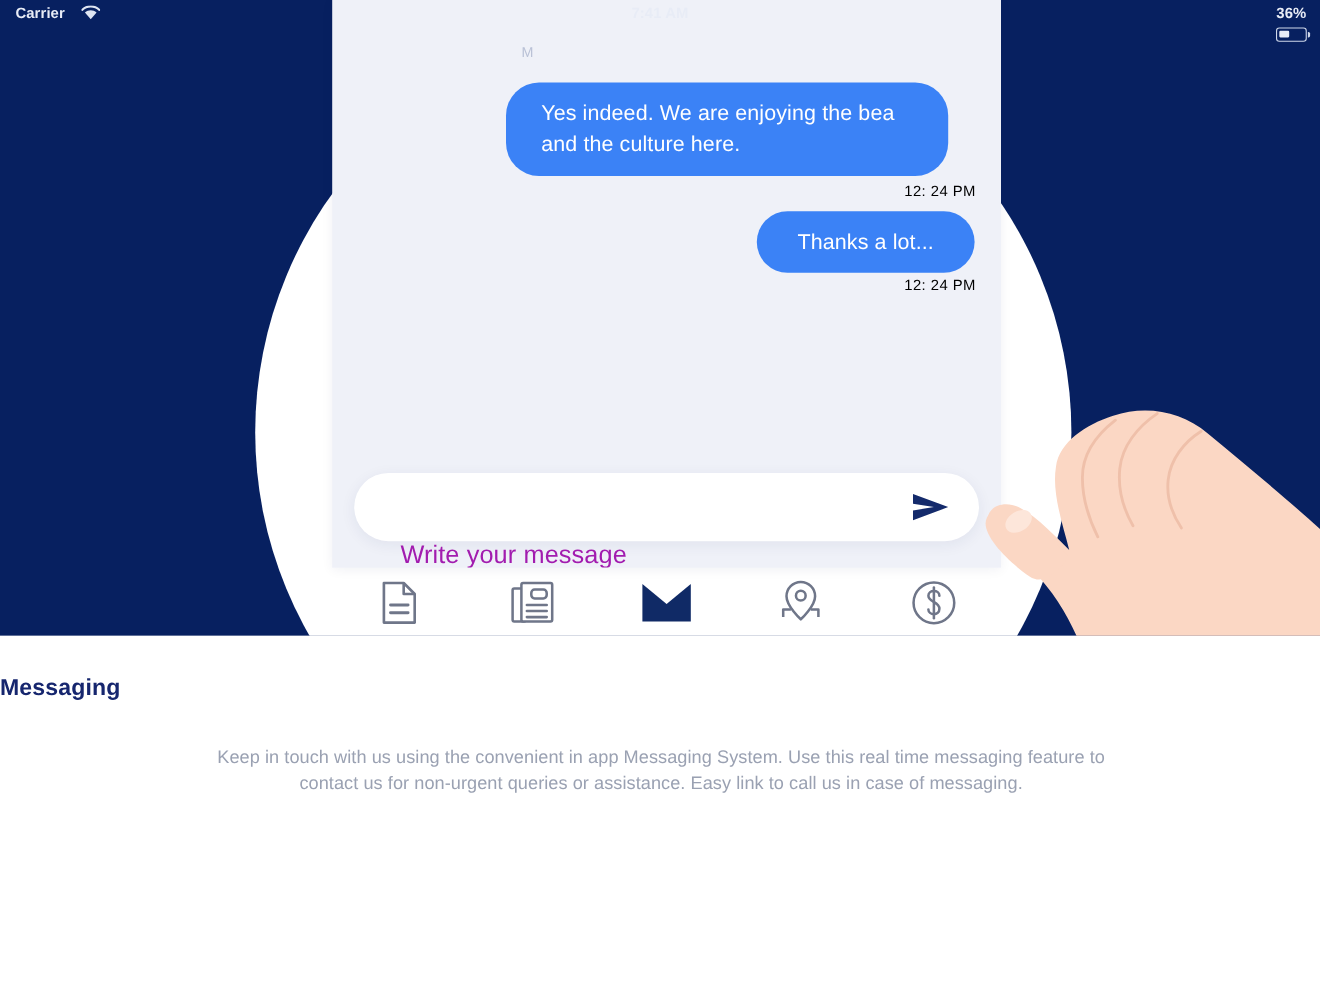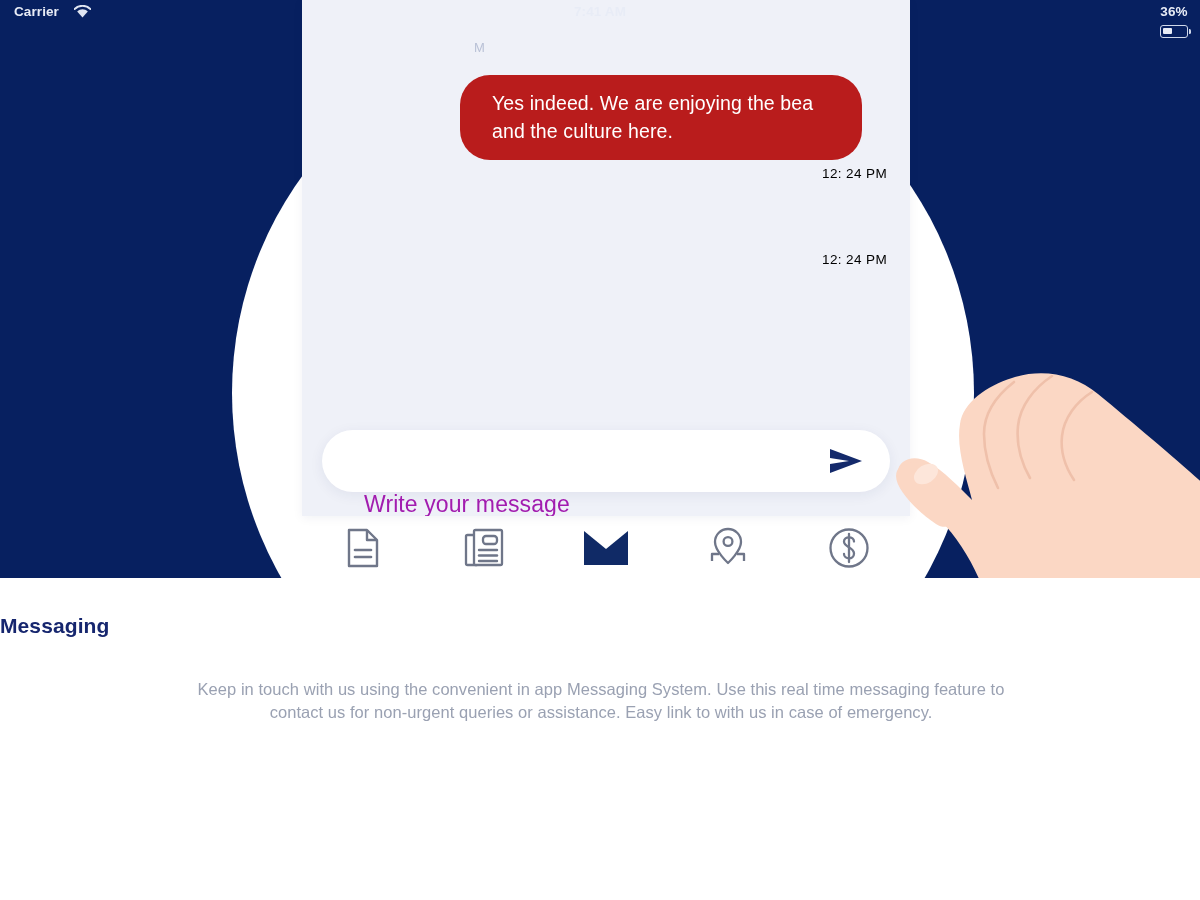--- a/index.html
+++ b/index.html
@@ -132,21 +132,21 @@
 
   .chat {
     position: absolute;
     left: 0; top: 0;
     width: 608px;
     height: 420px;
   }
 
   .bubble {
     position: absolute;
-    background: #b91c1c;
+    background: #3b82f6;
     color: #ffffff;
     font-size: 19.5px;
     line-height: 28px;
     letter-spacing: .1px;
   }
   .bubble.incoming {
     left: 158px;
     top: 75px;
     width: 402px;
     min-height: 72px;
@@ -282,20 +282,21 @@
     <div class="phone">
 
       <div class="phone-head">M</div>
 
       <div class="chat">
 
         <div class="bubble incoming">Yes indeed. We are enjoying the bea and the culture here.</div>
 
         <div class="ts t1">12: 24 PM</div>
 
+        <div class="bubble outgoing">Thanks a lot...</div>
 
         <div class="ts t2">12: 24 PM</div>
       </div>
 
       <div class="composer">
         <div class="ph">Write your message</div>
         <button class="send-btn">
           <svg width="36" height="32" viewBox="0 0 36 32">
             <path d="M2 4 L34 16 L2 28 L2 19 L21 16 L2 13 Z" fill="#142a6b"></path>
           </svg>
@@ -381,16 +382,16 @@
         <span>36%</span>
         <span class="batt">
           <span class="fill"></span>
         </span>
       </div>
     </div>
   </div>
 
   <div class="below">
     <div class="sec-title">Messaging</div>
-    <div class="sec-desc">Keep in touch with us using the convenient in app Messaging System. Use this real time messaging feature to contact us for non-urgent queries or assistance. Easy link to with us in case of emergency.</div>
+    <div class="sec-desc">Keep in touch with us using the convenient in app Messaging System. Use this real time messaging feature to contact us for non-urgent queries or assistance. Easy link to call us in case of messaging.</div>
   </div>
 
 </div>
 
 </body></html>

